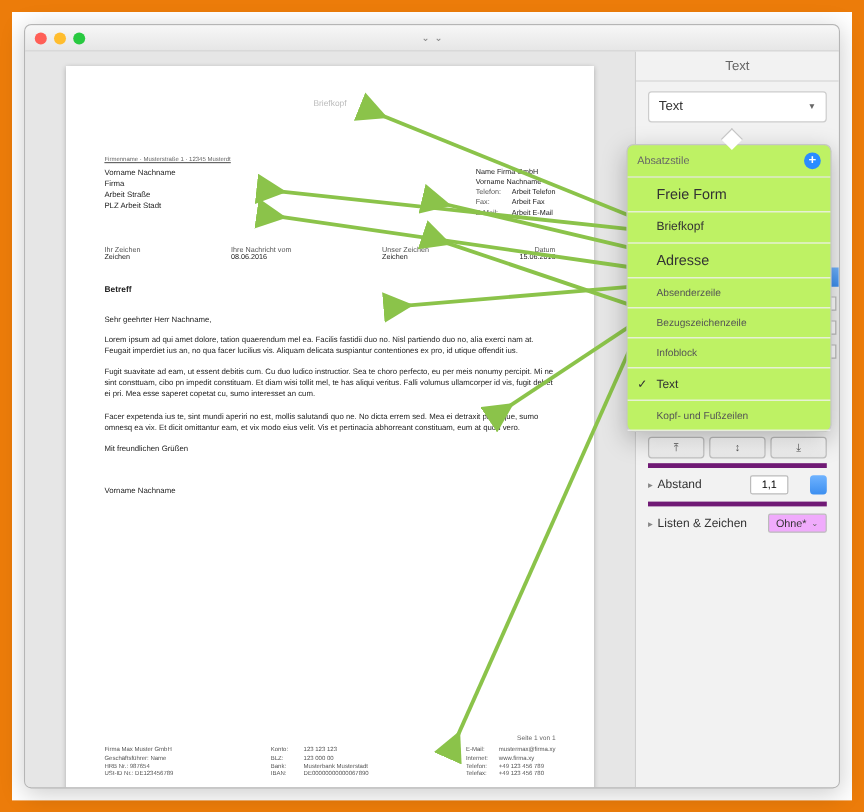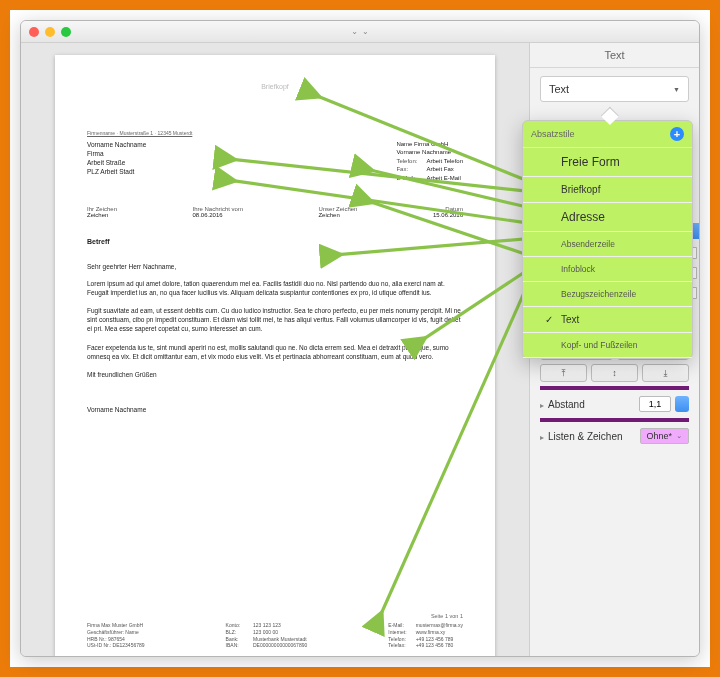--- a/index.html
+++ b/index.html
@@ -36,30 +36,30 @@
 .inspector { width: 170px; background: #f2f2f2; border-left: 1px solid #cfcfcf; font-size: 10px; color: #333; position: relative; }
 .insp-tab { text-align: center; padding: 6px 0; color: #666; border-bottom: 1px solid #d6d6d6; font-size: 11px; }
 .insp-section { padding: 8px 10px; }
 .text-selector { display: flex; justify-content: space-between; align-items: center; padding: 6px 8px; background: #fff; border: 1px solid #ccc; border-radius: 3px; margin-bottom: 6px; font-size: 11px; }
 .caret-down { font-size: 7px; color: #666; }
 .group-label { font-size: 9px; color: #555; margin: 8px 0 4px 0; }
 .align-row { display: flex; gap: 4px; margin-bottom: 4px; }
 .align-btn { flex: 1; height: 18px; background: linear-gradient(#fff,#eaeaea); border: 1px solid #bfbfbf; border-radius: 3px; display: flex; align-items: center; justify-content: center; font-size: 9px; color: #555; }
 .row-line { display: flex; justify-content: space-between; align-items: center; padding: 6px 0; border-top: 4px solid #701a75; }
 .row-line .arrow { font-size: 8px; color: #888; margin-right: 4px; }
-.stepper { display: flex; align-items: center; gap: 4px; }
+.stepper { display: flex; align-items: center; gap: 18px; }
 .stepper input { width: 32px; height: 16px; font-size: 9px; border: 1px solid #bbb; border-radius: 2px; text-align: center; }
 .blue-step { width: 14px; height: 16px; background: linear-gradient(#6fb3ff,#3d8ff0); border-radius: 3px; }
 .sel-box { height: 16px; padding: 0 6px; font-size: 9px; border: 1px solid #bbb; border-radius: 2px; display: flex; align-items: center; gap: 4px; background: #f0abfc; }
 
 .popover { position: absolute; top: 65px; left: -8px; right: 6px; background: #bef264; border: 1px solid #c6c6c6; border-radius: 6px; box-shadow: 0 6px 20px rgba(0,0,0,0.25); z-index: 20; font-size: 10px; margin-top: 12px; }
 .popover::before { content: ""; position: absolute; top: -7px; left: 50%; transform: translateX(-50%); width: 12px; height: 12px; background: #fff; border-left: 1px solid #c6c6c6; border-top: 1px solid #c6c6c6; rotate: 45deg; }
 .pop-head { display: flex; justify-content: space-between; align-items: center; padding: 6px 8px; border-bottom: 1px solid #e6e6e6; font-size: 9px; color: #666; position: relative; }
 .plus { width: 14px; height: 14px; border-radius: 50%; background: #2a8cff; color: #fff; display: flex; align-items: center; justify-content: center; font-size: 11px; font-weight: bold; }
-.pop-item { padding: 7px 22px; border-bottom: 1px solid #f0f0f0; display: flex; align-items: center; gap: 6px; }
+.pop-item { padding: 7px 8px; border-bottom: 1px solid #f0f0f0; display: flex; align-items: center; gap: 6px; }
 .pop-item.big { font-size: 12px; }
 .pop-item.small { font-size: 8.5px; color: #555; }
 .pop-item .check { width: 10px; display: inline-block; }
 
 .side-handles { position: absolute; right: 0; top: 180px; display: flex; flex-direction: column; gap: 8px; }
 .blue-handle { width: 14px; height: 16px; background: linear-gradient(#6fb3ff,#3d8ff0); border-radius: 3px 0 0 3px; }
 .gray-handle { width: 12px; height: 12px; border: 1px solid #bbb; background: #fff; border-radius: 2px 0 0 2px; }
 </style>
 </head>
 <body>
@@ -233,25 +233,25 @@
               <div class="pop-item big">
                 <span class="check"></span>
                 <span>Adresse</span>
               </div>
               <div class="pop-item small">
                 <span class="check"></span>
                 <span>Absenderzeile</span>
               </div>
               <div class="pop-item small">
                 <span class="check"></span>
+                <span>Bezugszeichenzeile</span>
+              </div>
+              <div class="pop-item small">
+                <span class="check"></span>
                 <span>Infoblock</span>
-              </div>
-              <div class="pop-item small">
-                <span class="check"></span>
-                <span>Bezugszeichenzeile</span>
               </div>
               <div class="pop-item normal">
                 <span class="check">✓</span>
                 <span>Text</span>
               </div>
               <div class="pop-item small">
                 <span class="check"></span>
                 <span>Kopf- und Fußzeilen</span>
               </div>
             </div>

